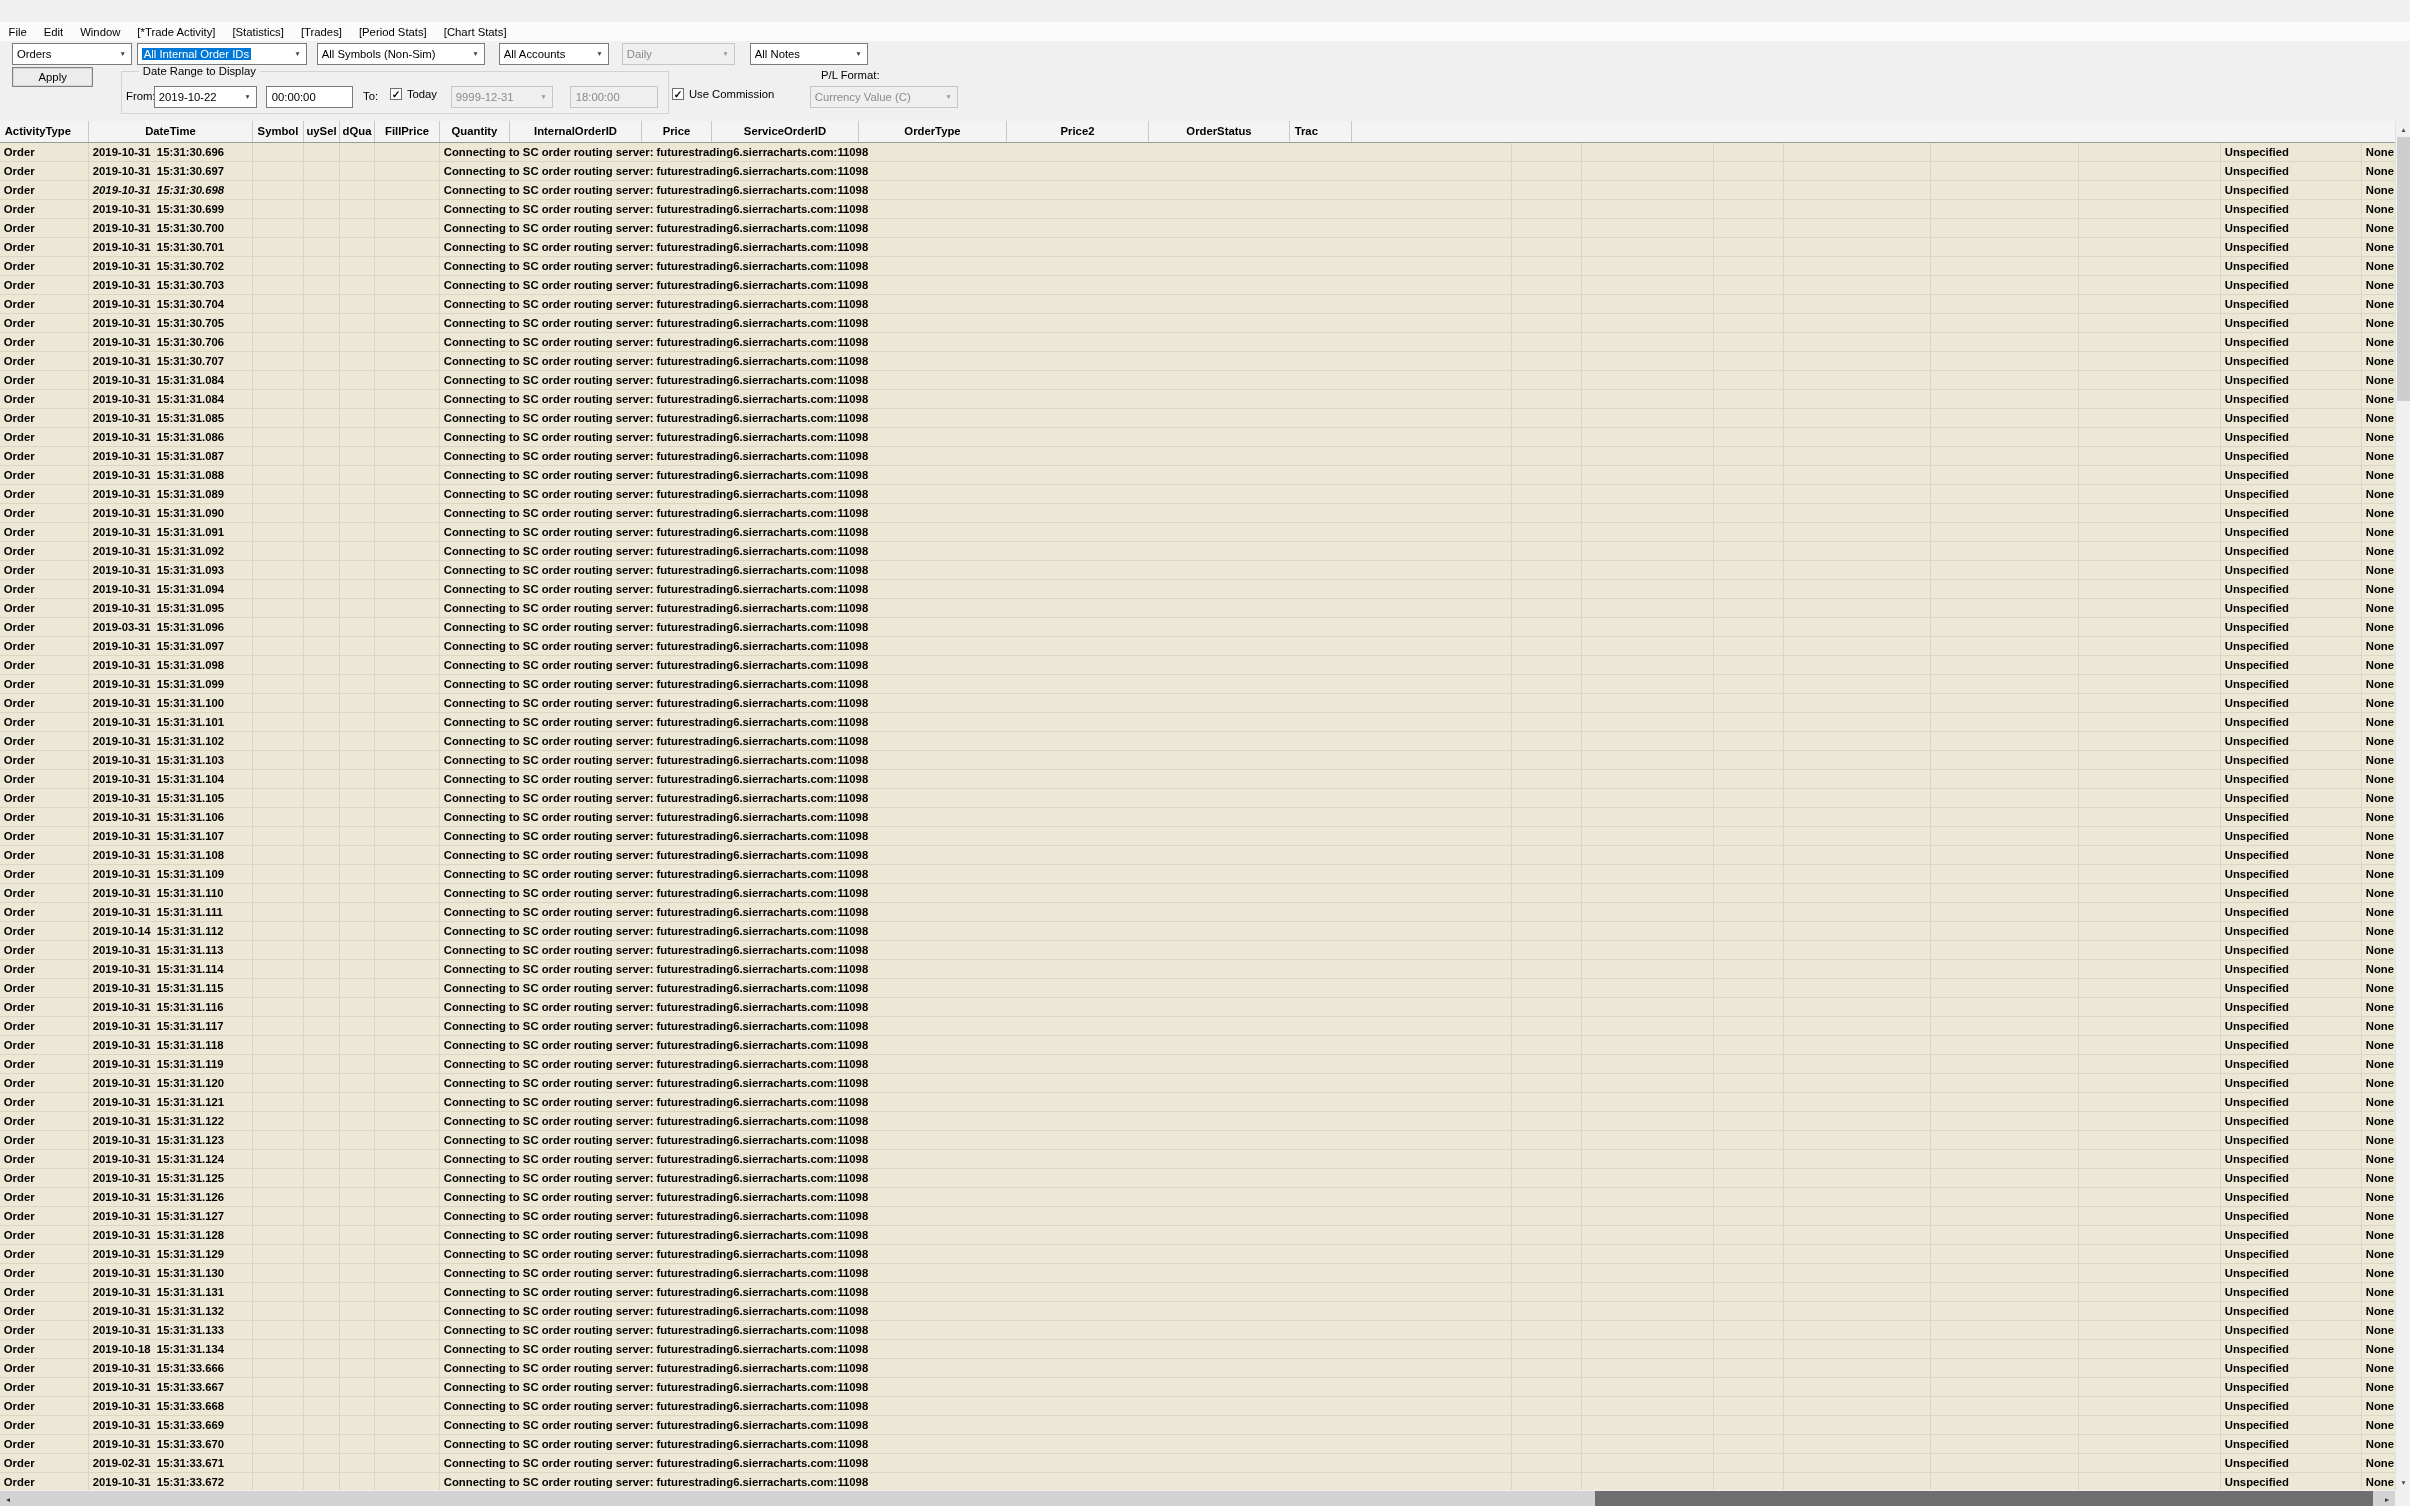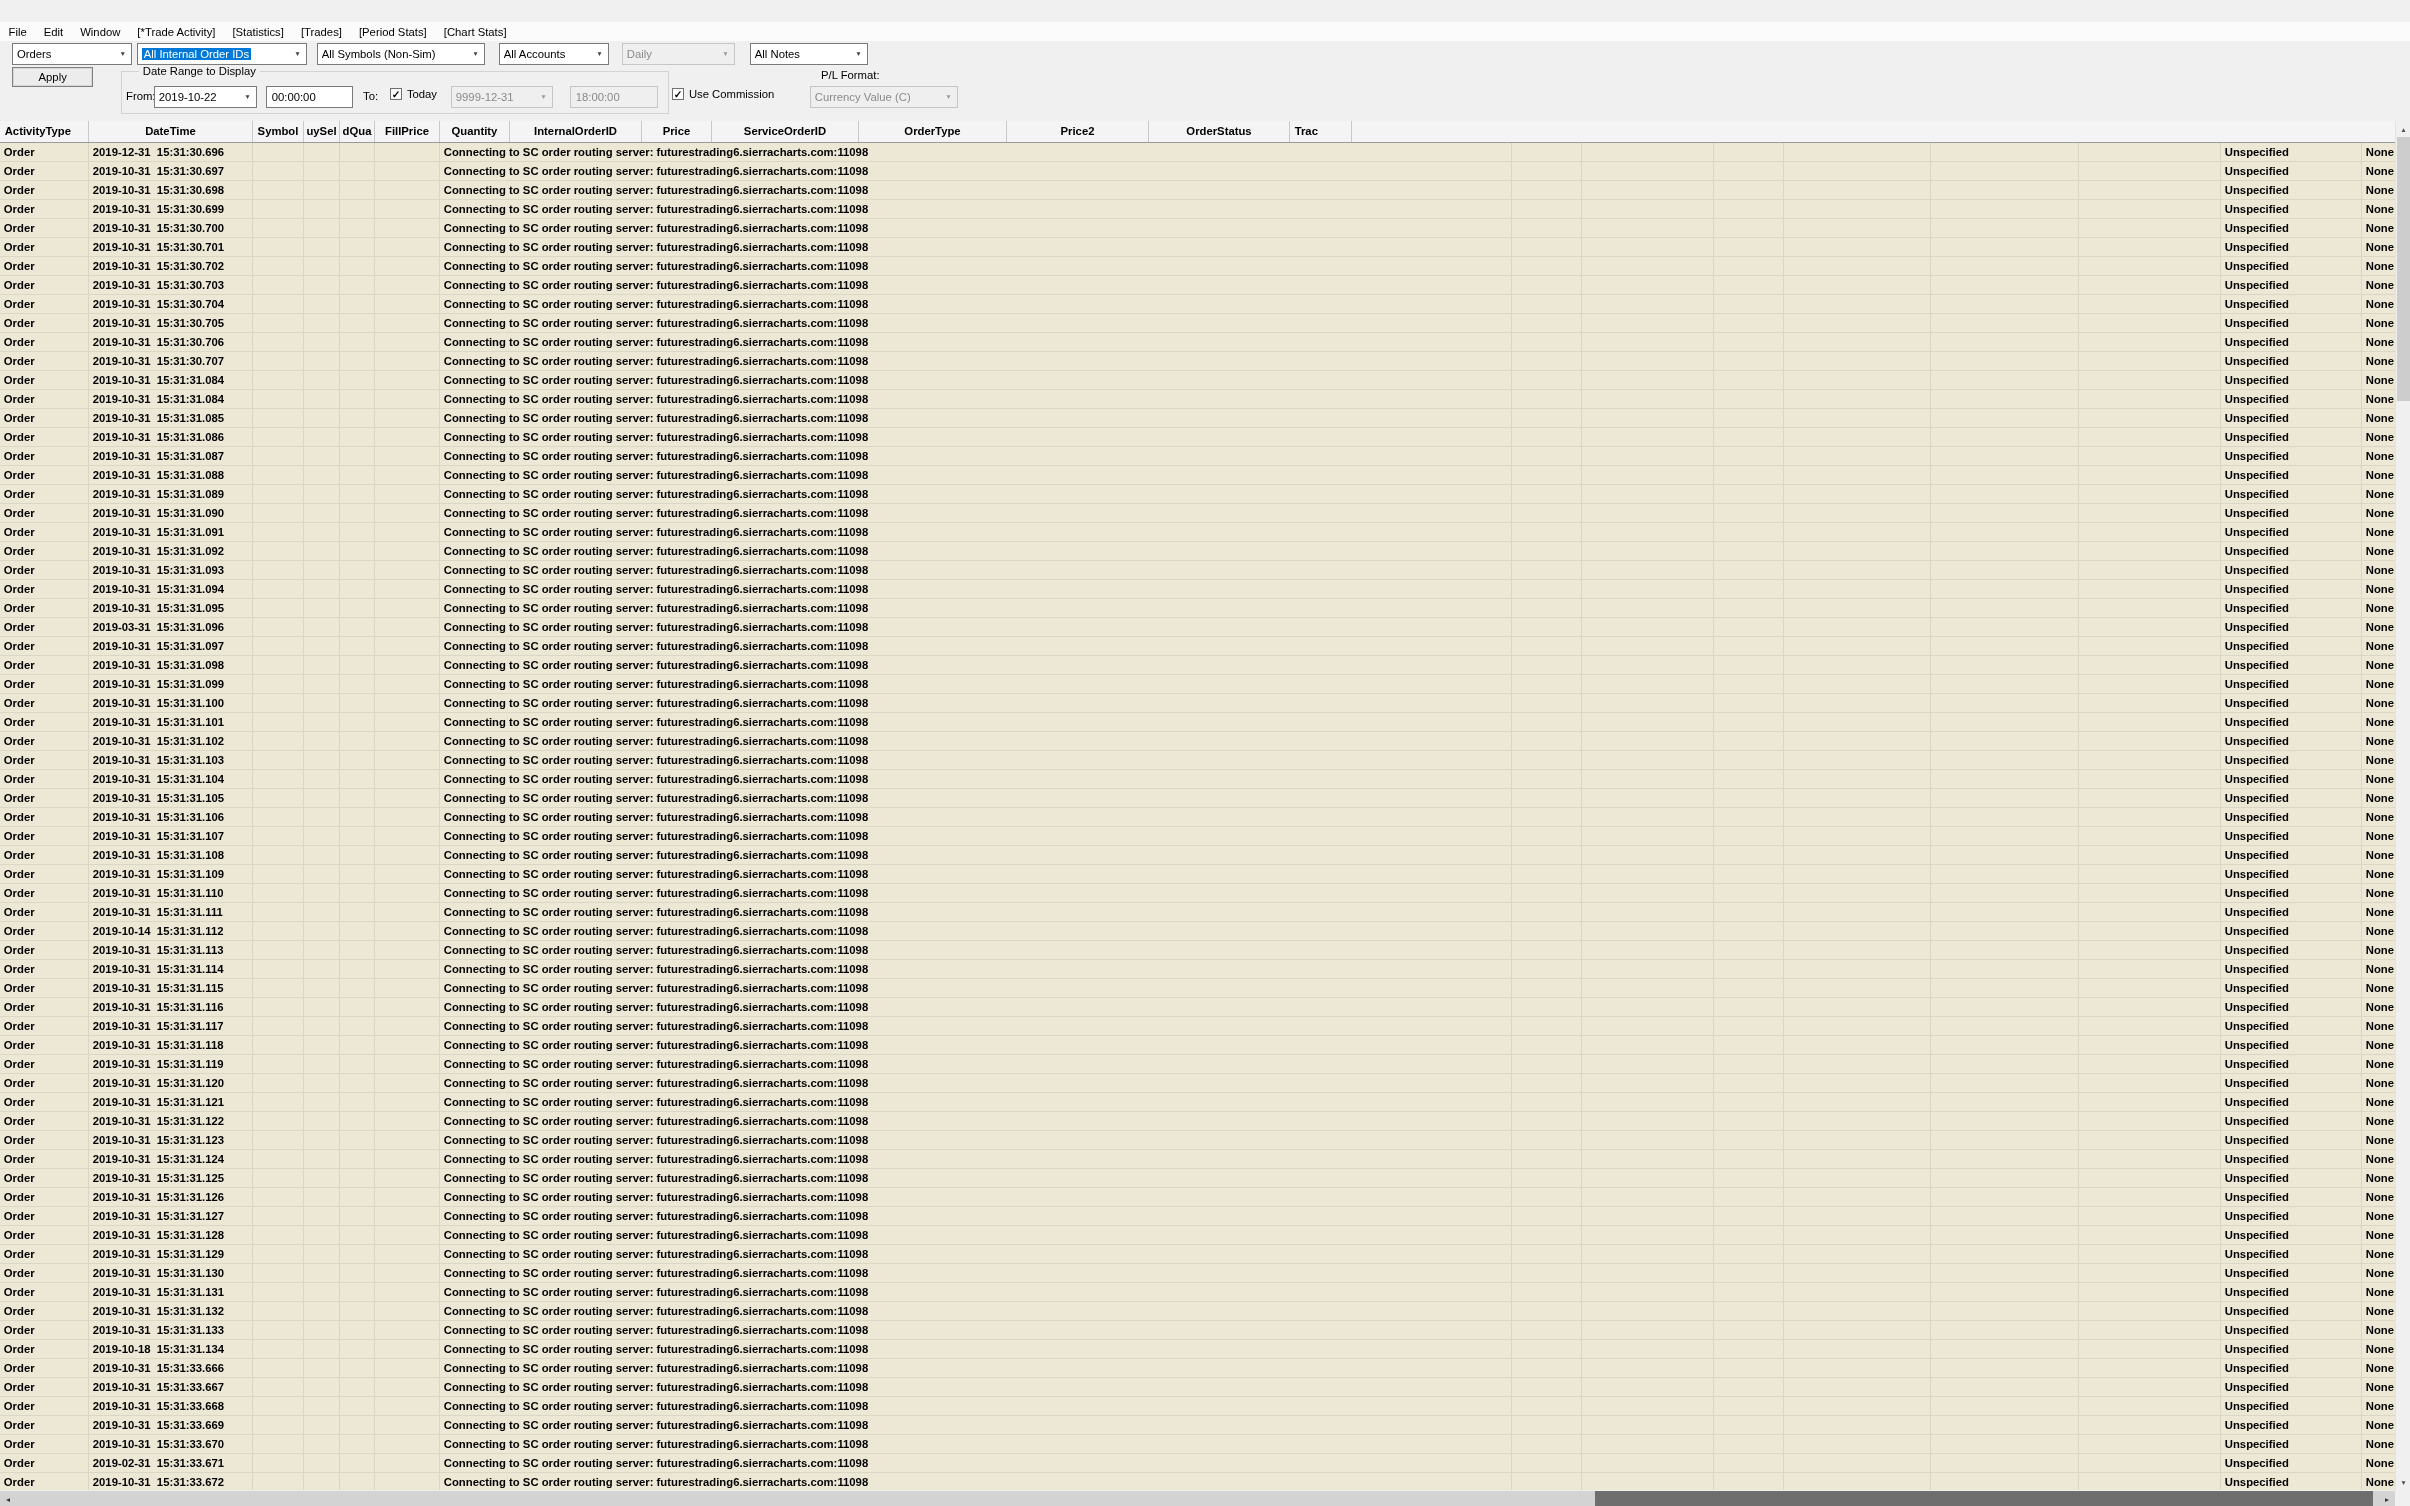--- a/index.html
+++ b/index.html
@@ -168,21 +168,21 @@
       <div class="th" style="width: 70px;">Price</div>
       <div class="th" style="width: 147px;">ServiceOrderID</div>
       <div class="th" style="width: 148px;">OrderType</div>
       <div class="th" style="width: 142px;">Price2</div>
       <div class="th" style="width: 141px;">OrderStatus</div>
       <div class="th left" style="width: 62px;">Trac</div>
     </div>
   <div class="grid-body" id="tbody">
       <div class="tr">
         <div class="td" style="width: 89px;">Order</div>
-        <div class="td" style="width: 164px;">2019-12-31  15:31:30.696</div>
+        <div class="td" style="width: 164px;">2019-10-31  15:31:30.696</div>
         <div class="td" style="width: 51px;"></div>
         <div class="td" style="width: 36px;"></div>
         <div class="td" style="width: 35px;"></div>
         <div class="td" style="width: 65px;"></div>
         <div class="td" style="width: 1072px;">Connecting to SC order routing server: futurestrading6.sierracharts.com:11098</div>
         <div class="td" style="width: 70px;"></div>
         <div class="td" style="width: 132px;"></div>
         <div class="td" style="width: 70px;"></div>
         <div class="td" style="width: 147px;"></div>
         <div class="td" style="width: 148px;"></div>
@@ -202,21 +202,21 @@
         <div class="td" style="width: 132px;"></div>
         <div class="td" style="width: 70px;"></div>
         <div class="td" style="width: 147px;"></div>
         <div class="td" style="width: 148px;"></div>
         <div class="td" style="width: 142px;"></div>
         <div class="td" style="width: 141px;">Unspecified</div>
         <div class="td" style="width: 62px;">None</div>
       </div>
       <div class="tr">
         <div class="td" style="width: 89px;">Order</div>
-        <div class="td" style="width: 164px;">2019-10-31  15:31:30.698</div>
+        <div class="td" style="width: 164px; font-style: italic;">2019-10-31  15:31:30.698</div>
         <div class="td" style="width: 51px;"></div>
         <div class="td" style="width: 36px;"></div>
         <div class="td" style="width: 35px;"></div>
         <div class="td" style="width: 65px;"></div>
         <div class="td" style="width: 1072px;">Connecting to SC order routing server: futurestrading6.sierracharts.com:11098</div>
         <div class="td" style="width: 70px;"></div>
         <div class="td" style="width: 132px;"></div>
         <div class="td" style="width: 70px;"></div>
         <div class="td" style="width: 147px;"></div>
         <div class="td" style="width: 148px;"></div>

